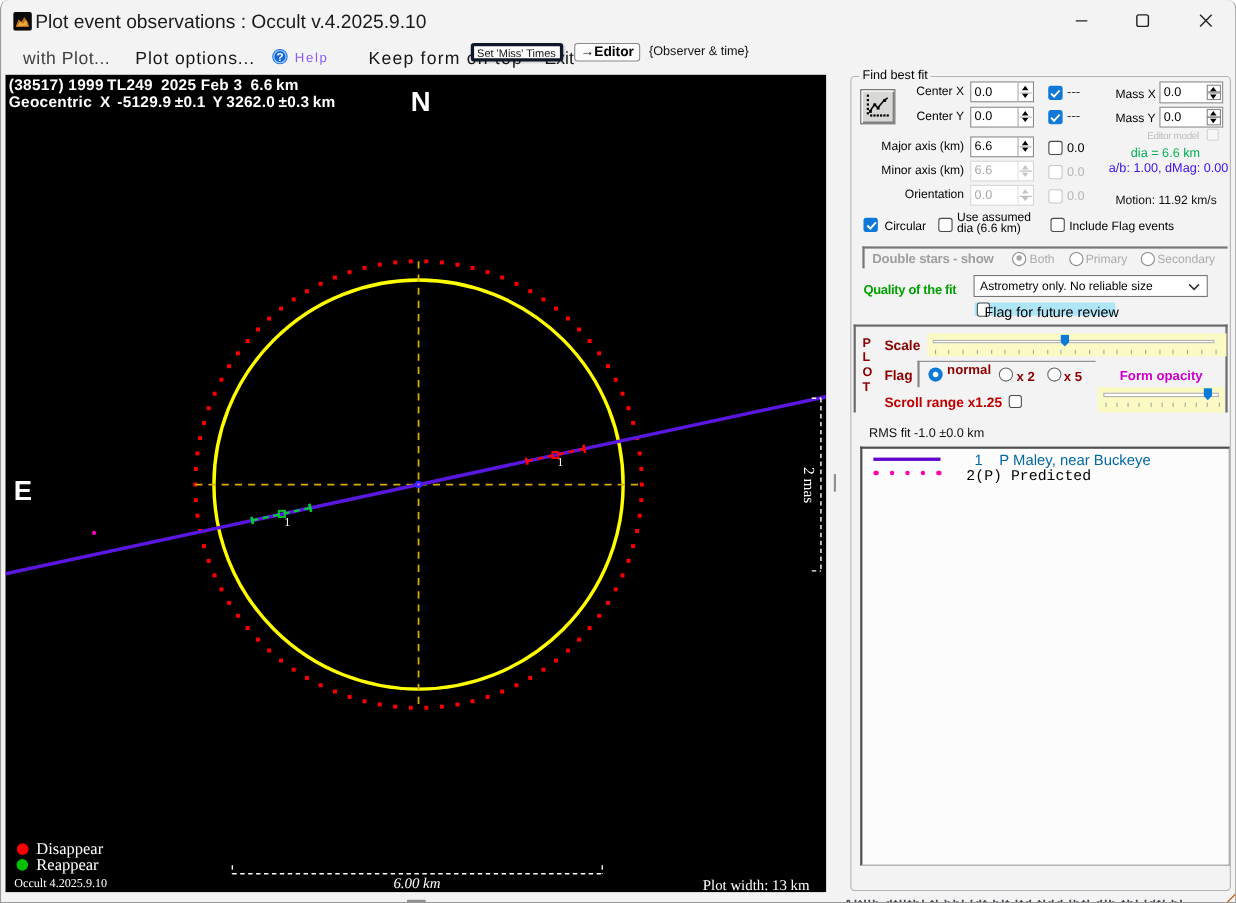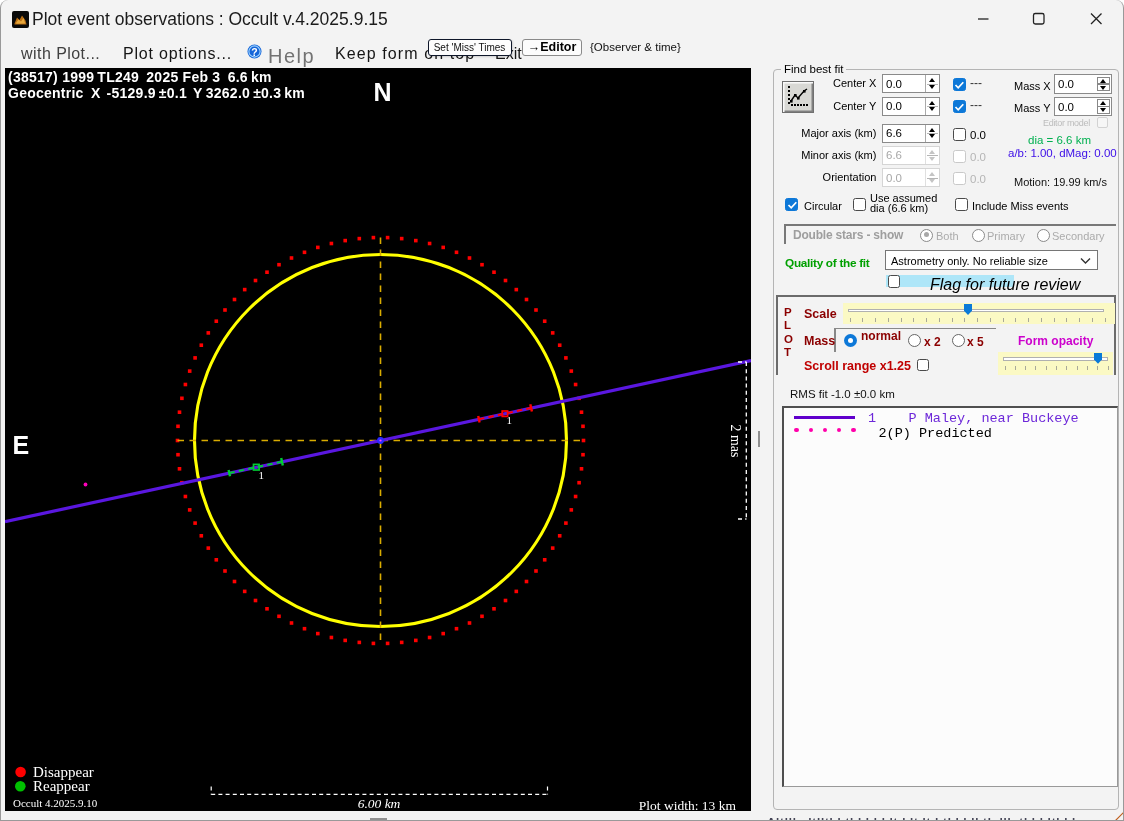--- a/index.html
+++ b/index.html
@@ -27,39 +27,39 @@
 .groove{position:absolute;height:3.6px;background:#fff;border:1px solid #b0b0b0}
 .ypanel{position:absolute;background:#fbf9c4}
 </style></head><body>
 <div id="win">
 
  <svg class="abs" style="left:11px;top:11px" width="17" height="17">
       <rect width="17" height="17" rx="2" fill="#0a0a0a"></rect>
       <path d="M2.5 12.5 L5 6.5 L7.5 9 L10 4.5 L13.5 9.5 L14.5 13.5 L2.5 13.5 Z" fill="#b96f15"></path>
       <path d="M4 12 L6.5 8.5 L9 10.5 L11.5 7 L13.2 12.5 L4.5 12.8 Z" fill="#e8a83c"></path>
     </svg>
- <div class="abs" style="left:31px;top:8.5px;font-size:17.5px;color:#1b1b1b">Plot event observations : Occult v.4.2025.9.15</div>
+ <div class="abs" style="left:31px;top:8.5px;font-size:17.5px;color:#1b1b1b">Plot event observations : Occult v.4.2025.9.10</div>
  <svg class="abs" style="left:970px;top:8px" width="140" height="22">
   <line x1="7" y1="11" x2="17.5" y2="11" stroke="#222" stroke-width="1.3"></line>
   <rect x="62.5" y="5.5" width="10.5" height="10.5" rx="1.8" fill="none" stroke="#222" stroke-width="1.3"></rect>
   <path d="M120 5.5 L130.5 16 M130.5 5.5 L120 16" stroke="#222" stroke-width="1.3" fill="none"></path>
  </svg>
 
  <div class="abs" style="left:20px;top:44.5px;font-size:16px;letter-spacing:0.45px;color:#404040">with Plot...</div>
  <div class="abs" style="left:122px;top:44.5px;font-size:16px;letter-spacing:0.8px;color:#151515">Plot options...</div>
  <svg class="abs" style="left:246px;top:44px" width="15" height="15">
       <circle cx="7.5" cy="7.5" r="7" fill="#1565d8"></circle>
       <circle cx="7.5" cy="7.5" r="5.6" fill="none" stroke="#9fd4ff" stroke-width="1.1"></circle>
       <text x="7.5" y="11.5" font-size="10.5" font-weight="bold" fill="#fff" text-anchor="middle">?</text>
     </svg>
- <div class="abs" style="left:267px;top:44.5px;font-size:20px;letter-spacing:1.5px;color:#737373">Help</div>
+ <div class="abs" style="left:267px;top:44.5px;font-size:12px;letter-spacing:1.5px;color:#8b5cf6">Help</div>
  <div class="abs" style="left:334px;top:44.5px;font-size:16px;letter-spacing:1.1px;color:#151515">Keep form on top</div>
  <div class="abs" style="left:494px;top:44.5px;font-size:16px;color:#151515">Exit</div>
  <div class="abs" style="left:521px;top:38.5px;width:60px;height:17px;background:#fcfcfc;border:1px solid #8a8a8a;border-radius:3px;font-size:12.5px;font-weight:bold;color:#000;text-align:center;line-height:15px">→Editor</div>
- <div class="abs" style="left:426.5px;top:38.8px;width:84px;height:17px;background:#fdfdfd;border:1px solid #0f172a;border-radius:3px;box-shadow:1px 1px 2px rgba(0,0,0,.15);font-size:10px;color:#111;text-align:center;line-height:15px">Set 'Miss' Times</div>
+ <div class="abs" style="left:426.5px;top:38.8px;width:84px;height:17px;background:#fdfdfd;border:3px solid #0f172a;border-radius:3px;box-shadow:1px 1px 2px rgba(0,0,0,.15);font-size:10px;color:#111;text-align:center;line-height:15px">Set 'Miss' Times</div>
  <div class="abs" style="left:589px;top:41px;font-size:11.5px;color:#111">{Observer &amp; time}</div>
 
  <div class="abs" style="left:4px;top:68px;width:746px;height:742.5px;background:#000"><svg width="746" height="742" viewBox="0 0 746 742">
         <g fill="#ff0000">
           <rect x="576.7" y="370.7" width="3.6" height="3.6"></rect>
           <rect x="576.2" y="384.9" width="3.6" height="3.6"></rect>
           <rect x="574.7" y="399.0" width="3.6" height="3.6"></rect>
           <rect x="572.3" y="412.9" width="3.6" height="3.6"></rect>
           <rect x="568.8" y="426.7" width="3.6" height="3.6"></rect>
           <rect x="564.5" y="440.1" width="3.6" height="3.6"></rect>
@@ -301,32 +301,32 @@
         <i style="position:absolute;left:2.8px;top:1px;width:0;height:0;border-left:3.4px solid transparent;border-right:3.4px solid transparent;border-bottom:4.2px solid #000"></i>
       </span>
    <span style="position:absolute;right:1.5px;bottom:1.5px;width:13px;height:7.5px;border:1px solid #888">
         <i style="position:absolute;left:2.8px;top:1px;width:0;height:0;border-left:3.4px solid transparent;border-right:3.4px solid transparent;border-top:4.2px solid #000"></i>
       </span>
  </div>
  <div class="abs" style="left:1042px;top:117.5px;font-size:9px;letter-spacing:-0.3px;color:#bcbcbc">Editor model</div>
  <div class="abs" style="left:1096px;top:117px;width:11px;height:11px;border:1.4px solid #d2d2d2;border-radius:2px;background:#f6f6f6"></div>
  <div class="abs" style="left:1027px;top:133.5px;font-size:11.5px;color:#00b050">dia = 6.6 km</div>
  <div class="abs" style="left:1007px;top:146.5px;font-size:11.5px;color:#4012e8">a/b: 1.00, dMag: 0.00</div>
- <div class="abs" style="left:1013px;top:175.5px;font-size:11px;color:#111">Motion: 19.99 km/s</div>
+ <div class="abs" style="left:1013px;top:175.5px;font-size:11px;color:#111">Motion: 11.92 km/s</div>
 
  <div class="cb on" style="left:784px;top:198px">
       <svg width="11" height="10">
         <path d="M1.5 5 L4.2 7.8 L9.3 2.2" stroke="#fff" stroke-width="1.7" fill="none"></path>
       </svg>
     </div>
  <div class="abs" style="left:803px;top:199.5px;font-size:11px;color:#000">Circular</div>
  <div class="cb" style="left:851.7px;top:198px"></div>
  <div class="abs" style="left:869px;top:192.5px;font-size:11px;line-height:10.8px;color:#000">Use assumed<br>dia (6.6 km)</div>
  <div class="cb" style="left:954px;top:198px"></div>
- <div class="abs" style="left:971px;top:199.5px;font-size:11px;color:#000">Include Miss events</div>
+ <div class="abs" style="left:971px;top:199.5px;font-size:11px;color:#000">Include Flag events</div>
 
  <div class="abs" style="left:783px;top:223.5px;width:332px;height:2px;background:#787878"></div>
  <div class="abs" style="left:783px;top:223.5px;width:2px;height:20px;background:#787878"></div>
  <div class="abs" style="left:792px;top:228px;font-size:12px;font-weight:bold;color:#9e9e9e;letter-spacing:-0.2px">Double stars - show</div>
  <div class="radio" style="left:919px;top:228.5px">
       <i style="position:absolute;left:2.5px;top:2.5px;width:5px;height:5px;border-radius:50%;background:#a8a8a8"></i>
     </div>
  <div class="abs" style="left:935px;top:230px;font-size:11px;color:#ababab">Both</div>
  <div class="radio" style="left:970.5px;top:228.5px"></div>
  <div class="abs" style="left:986px;top:230px;font-size:11px;color:#ababab">Primary</div>
@@ -335,21 +335,21 @@
 
  <div class="abs" style="left:784px;top:255.8px;font-size:11.8px;font-weight:bold;color:#00a000;letter-spacing:-0.3px">Quality of the fit</div>
  <div class="abs" style="left:884px;top:249.5px;width:212.5px;height:20.5px;border:1px solid #767676;background:#fff">
    <span style="position:absolute;left:5px;top:4px;font-size:11px;color:#000">Astrometry only. No reliable size</span>
    <svg style="position:absolute;right:6px;top:6px" width="11" height="8">
         <path d="M1 1.5 L5.5 6 L10 1.5" stroke="#333" stroke-width="1.4" fill="none"></path>
       </svg>
  </div>
  <div class="abs" style="left:885px;top:275.2px;width:128px;height:12px;background:#aee6f8"></div>
  <div class="cb" style="left:886.8px;top:275.2px;width:12.4px;height:12.4px;border-width:1.4px"></div>
- <div class="abs" style="left:929px;top:275.7px;font-size:16px;font-style:italic;color:#000">Flag for future review</div>
+ <div class="abs" style="left:894px;top:275.7px;font-size:13px;color:#000">Flag for future review</div>
 
  <div class="abs" style="left:774.5px;top:294.5px;width:340px;height:2px;background:#6b6b6b"></div>
  <div class="abs" style="left:774.5px;top:294.5px;width:2px;height:80px;background:#6b6b6b"></div>
  <div class="abs" style="left:1112.5px;top:294.5px;width:2px;height:80px;background:#6b6b6b"></div>
  <div class="abs darkred" style="left:783px;top:306px;font-size:11.5px;line-height:13.3px">P<br>L<br>O<br>T</div>
  <div class="abs darkred" style="left:803px;top:307px;font-size:12.5px">Scale</div>
  <div class="ypanel" style="left:841.5px;top:302.5px;width:272.5px;height:21px"></div>
  <div class="groove" style="left:846.5px;top:308.5px;width:256px"></div>
  <div class="thumb" style="left:963px;top:304px"></div>
  <div class="tick" style="left:848.5px;top:317.5px;height:4.5px"></div>
@@ -368,21 +368,21 @@
     <div class="tick" style="left:1014.2px;top:317.5px;height:4.5px"></div>
     <div class="tick" style="left:1027.0px;top:317.5px;height:4.5px"></div>
     <div class="tick" style="left:1039.8px;top:317.5px;height:4.5px"></div>
     <div class="tick" style="left:1052.5px;top:317.5px;height:4.5px"></div>
     <div class="tick" style="left:1065.2px;top:317.5px;height:4.5px"></div>
     <div class="tick" style="left:1078.0px;top:317.5px;height:4.5px"></div>
     <div class="tick" style="left:1090.8px;top:317.5px;height:4.5px"></div>
     <div class="tick" style="left:1103.5px;top:317.5px;height:4.5px"></div>
  <div class="abs" style="left:833px;top:327.5px;width:162px;height:1.5px;background:#888"></div>
  <div class="abs" style="left:833px;top:327.5px;width:1.5px;height:24px;background:#888"></div>
- <div class="abs darkred" style="left:803px;top:334px;font-size:12.5px">Mass</div>
+ <div class="abs darkred" style="left:803px;top:334px;font-size:12.5px">Flag</div>
  <div class="abs" style="left:842.6px;top:334px;width:13px;height:13px;border-radius:50%;background:#0d78d8">
       <i style="position:absolute;left:4px;top:4px;width:5px;height:5px;border-radius:50%;background:#fff"></i>
     </div>
  <div class="abs darkred" style="left:860px;top:329px;font-size:12px">normal</div>
  <div class="radio" style="left:907.2px;top:334px;border-color:#666"></div>
  <div class="abs darkred" style="left:923px;top:334.8px;font-size:12px">x 2</div>
  <div class="radio" style="left:950.8px;top:334px;border-color:#666"></div>
  <div class="abs darkred" style="left:966px;top:334.8px;font-size:12px">x 5</div>
  <div class="abs" style="left:1017px;top:334.3px;font-size:12px;font-weight:bold;color:#cc00cc">Form opacity</div>
  <div class="abs" style="left:803px;top:359.2px;font-size:12.5px;font-weight:bold;color:#c00000">Scroll range x1.25</div>
@@ -399,21 +399,21 @@
     <div class="tick" style="left:1065.3px;top:365.5px;height:4.5px"></div>
     <div class="tick" style="left:1075.6px;top:365.5px;height:4.5px"></div>
     <div class="tick" style="left:1085.9px;top:365.5px;height:4.5px"></div>
     <div class="tick" style="left:1096.2px;top:365.5px;height:4.5px"></div>
     <div class="tick" style="left:1106.5px;top:365.5px;height:4.5px"></div>
 
  <div class="abs" style="left:789px;top:388px;font-size:11.5px;color:#111">RMS fit -1.0 ±0.0 km</div>
 
  <div class="abs" style="left:781px;top:405.5px;width:335.5px;height:381px;background:#fcfcfc;border:1px solid #999;border-top:2px solid #4f4f4f;border-left:2px solid #4f4f4f">
    <div style="position:absolute;left:10px;top:8.3px;width:61px;height:3.4px;background:#6000cc"></div>
-   <div style="position:absolute;left:84px;top:3px;font-family:Liberation Mono, monospace;font-size:13.5px;color:#6d28d9;white-space:pre">1    P Maley, near Buckeye</div>
+   <div style="position:absolute;left:102px;top:3px;font-family:Liberation Sans, sans-serif;font-size:13.5px;color:#0369a1;white-space:pre">1    P Maley, near Buckeye</div>
    <div style="position:absolute;left:10.4px;top:20.2px;width:4.4px;height:4.4px;border-radius:50%;background:#ff00aa"></div>
    <div style="position:absolute;left:24.6px;top:20.2px;width:4.4px;height:4.4px;border-radius:50%;background:#ff00aa"></div>
    <div style="position:absolute;left:38.8px;top:20.2px;width:4.4px;height:4.4px;border-radius:50%;background:#ff00aa"></div>
    <div style="position:absolute;left:53.0px;top:20.2px;width:4.4px;height:4.4px;border-radius:50%;background:#ff00aa"></div>
    <div style="position:absolute;left:67.2px;top:20.2px;width:4.4px;height:4.4px;border-radius:50%;background:#ff00aa"></div>
    <div style="position:absolute;left:94.5px;top:18px;font-family:'Liberation Mono',monospace;font-size:13.5px;color:#000;white-space:pre">2(P) Predicted</div>
  </div>
 
  <div class="abs" style="left:766px;top:818.4px;width:352px;height:2.6px;overflow:hidden;font-size:11.5px;font-weight:bold;color:#445;letter-spacing:0.8px">
       <span style="display:block;margin-top:-2.6px">Altllh dtlltbl tl bbl ldt blt ltd tldd lbtl dlb tbl ldtl bl</span>

